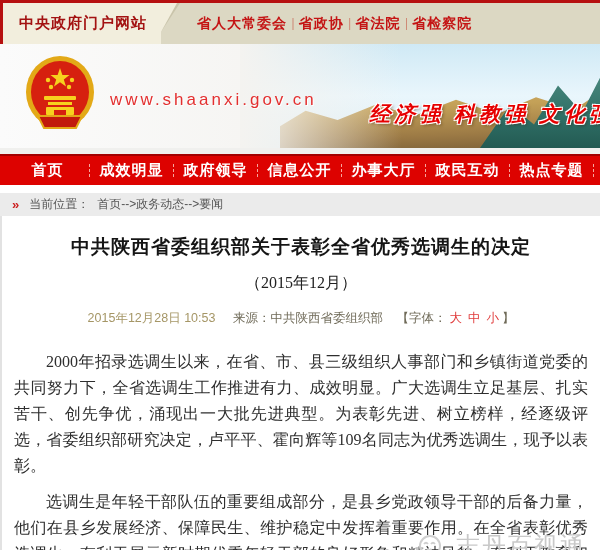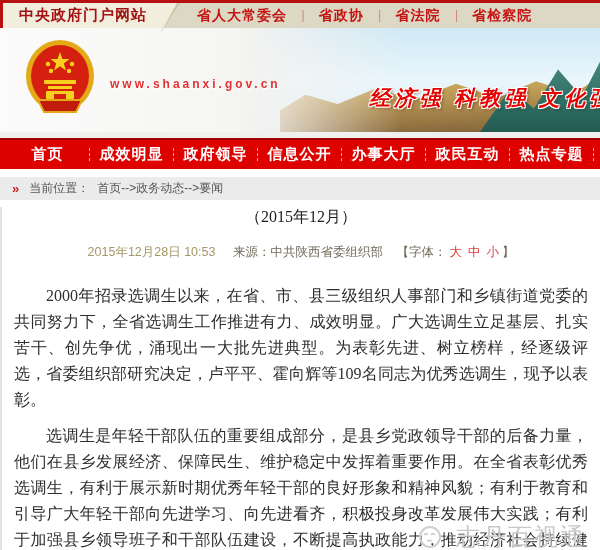--- a/index.html
+++ b/index.html
@@ -1,30 +1,30 @@
 <!DOCTYPE html>
 <html><head>
 <meta charset="utf-8">
 <style>
   * { margin:0; padding:0; box-sizing:border-box; }
   html,body { width:600px; height:550px; overflow:hidden; background:#fff;
               font-family:"Liberation Sans","DejaVu Sans",sans-serif; }
 
   
-  .topbar { position:relative; height:28px; background:#dcd8c3;
+  .topbar { position:relative; height:44px; background:#dcd8c3;
             border-top:3px solid #b61010; display:flex; align-items:center; }
   .portal-box { position:relative; height:100%; background:#f2eedd;
                 border-left:3px solid #b61010; padding:0 14px 0 16px;
                 display:flex; align-items:center; z-index:2; }
   .portal-box::after { content:''; position:absolute; right:-16px; top:0;
                        border-left:16px solid #f2eedd; border-bottom:29px solid transparent; }
   .portal-box::before { content:''; position:absolute; right:-19px; top:0;
                         border-left:19px solid #c9c4ab; border-bottom:29px solid transparent; }
   .portal-label { font-size:15px; font-weight:bold; color:#a31212; letter-spacing:1px; }
-  .top-links { display:flex; align-items:center; margin-left:36px; gap:10px; z-index:1;justify-content:flex-end; }
+  .top-links { display:flex; align-items:center; margin-left:36px; z-index:1;justify-content:flex-end; }
   .top-link { font-size:14px; font-weight:bold; color:#c41414; letter-spacing:1px;
               text-decoration:none; cursor:pointer; }
   .top-sep { color:#c9715f; font-size:12px; }
 
   
   .header { position:relative; height:104px; overflow:hidden;
             background:linear-gradient(90deg,#fbfbfb 0%,#f4f3f0 55%,#e8ecea 100%); }
   .header-photo { position:absolute; top:0; right:0; width:360px; height:100%;
                   background:linear-gradient(180deg,#cfe9f5 0%,#e9f6fc 50%,#dcedf4 100%); }
   .header-photo .cliff { position:absolute; left:40px; right:0; bottom:0; height:62px;
@@ -35,21 +35,21 @@
                   clip-path:polygon(0 100%,25% 45%,45% 70%,65% 20%,85% 55%,100% 10%,100% 100%); }
   .header-photo .fade { position:absolute; inset:0;
                   background:linear-gradient(90deg,#f4f3f0 0%,rgba(244,243,240,0) 45%); }
   .header-inner { position:relative; display:flex; align-items:center; height:100%;
                   padding-left:24px; z-index:2; }
   .emblem { width:72px; height:84px; flex:0 0 auto; }
   .site-block { margin-left:14px; }
   .site-name { font-size:36px; font-weight:bold; color:#d50d0d; letter-spacing:6px;
                line-height:1.1; text-shadow:1px 1px 0 #fff,2px 2px 2px rgba(120,60,30,.35);
                white-space:nowrap; }
-  .site-url { font-size:12px; font-weight:bold; color:#e33030; letter-spacing:3px;
+  .site-url { font-size:17px; font-weight:normal; color:#e33030; letter-spacing:3px;
               margin-top:8px; text-shadow:1px 1px 0 #fff; }
   .slogan { position:absolute; right:-14px; top:56px; white-space:nowrap; z-index:3;
             font-size:21px; font-weight:bold; font-style:italic; color:#e60000; letter-spacing:4px;
             text-shadow:-1px -1px 0 #fff,1px -1px 0 #fff,-1px 1px 0 #fff,1px 1px 0 #fff,2px 2px 3px rgba(60,30,10,.45); }
 
   
   .nav-gap { height:6px; background:#f0f0ee; }
   .nav { height:31px; background:#dd0200; border-top:2px solid #a30000;
          display:flex; align-items:center; padding:12px 6px; }
   .nav-item { flex:1; text-align:center; color:#fff; font-size:15px; font-weight:bold;
@@ -61,21 +61,21 @@
   .breadcrumb { height:23px; background:#ebebeb; display:flex; align-items:center;
                 padding:0 12px; font-size:12px; color:#555; }
   .crumb-arrows { color:#cc2020; font-weight:bold; font-size:13px; margin-right:10px; }
   .crumb-label { margin-right:8px; }
 
   
   .content { position:relative; height:346px; background:#fff; padding:0 12px;
              border-left:2px solid #e2e2e2; }
   .art-title { text-align:center; font-size:19px; font-weight:bold; color:#151515;
                letter-spacing:1px; padding-top:18px; }
-  .art-subtitle { text-align:center; font-size:16px; color:#222; margin-top:7px;
+  .art-subtitle { text-align:center; font-size:16px; color:#222; margin-top:13px;
                   font-family:"Liberation Serif","DejaVu Serif",serif; }
   .art-meta { text-align:center; font-size:12.5px; margin-top:16px; color:#6f6a58; }
   .meta-date { color:#a59666; margin-right:14px; }
   .meta-source { color:#6f6a58; }
   .meta-fontlabel { color:#6f6a58; margin-left:10px; }
   .meta-size { color:#e03a3a; margin:0 3px; cursor:pointer; }
   .art-body { margin-top:22px; font-family:"Liberation Serif","DejaVu Serif",serif;
               font-size:16px; line-height:26px; color:#2e2e2e; text-align:justify; }
   .art-body p { text-indent:2em; margin-bottom:10px; }
 
@@ -150,20 +150,21 @@
 </div>
 
 <div class="crumb-gap"></div>
 <div class="breadcrumb">
   <span class="crumb-arrows">»</span>
   <span class="crumb-label">当前位置：</span>
   <span class="crumb-path">首页--&gt;政务动态--&gt;要闻</span>
 </div>
 
 <div class="content">
+  <div class="art-title">中共陕西省委组织部关于表彰全省优秀选调生的决定</div>
   <div class="art-subtitle">（2015年12月）</div>
   <div class="art-meta">
     <span class="meta-date">2015年12月28日 10:53</span>
     <span class="meta-source">来源：中共陕西省委组织部</span>
     <span class="meta-fontlabel">【字体：</span><span class="meta-size">大</span><span class="meta-size">中</span><span class="meta-size">小</span><span class="meta-fontlabel" style="margin-left:0">】</span>
   </div>
   <div class="art-body">
     <p>2000年招录选调生以来，在省、市、县三级组织人事部门和乡镇街道党委的共同努力下，全省选调生工作推进有力、成效明显。广大选调生立足基层、扎实苦干、创先争优，涌现出一大批先进典型。为表彰先进、树立榜样，经逐级评选，省委组织部研究决定，卢平平、霍向辉等109名同志为优秀选调生，现予以表彰。</p>
     <p>选调生是年轻干部队伍的重要组成部分，是县乡党政领导干部的后备力量，他们在县乡发展经济、保障民生、维护稳定中发挥着重要作用。在全省表彰优秀选调生，有利于展示新时期优秀年轻干部的良好形象和精神风貌；有利于教育和引导广大年轻干部向先进学习、向先进看齐，积极投身改革发展伟大实践；有利于加强县乡领导班子和干部队伍建设，不断提高执政能力，推动经济社会持续健康发展。</p>
   </div>

